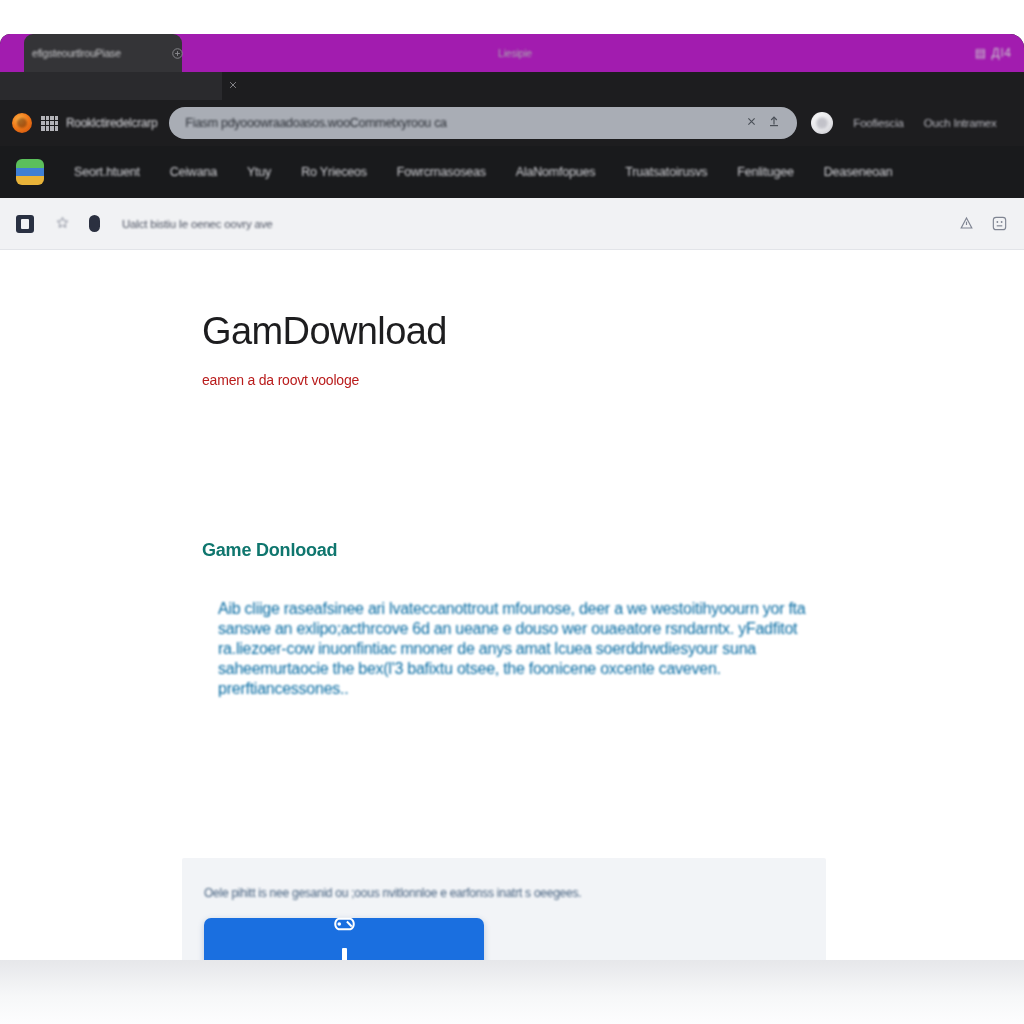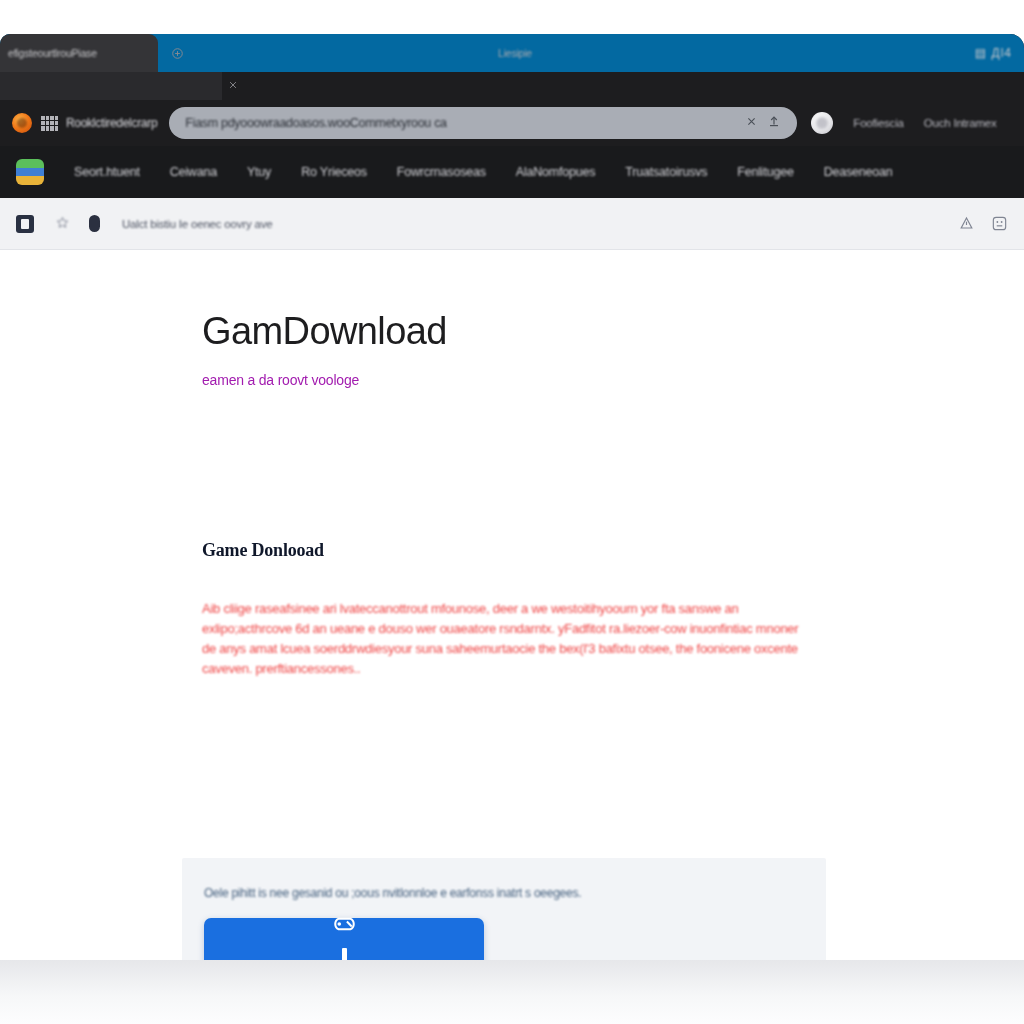--- a/index.html
+++ b/index.html
@@ -25,23 +25,24 @@
     background: #0c0c0d;
     border-top-left-radius: 10px;
     border-top-right-radius: 14px;
     overflow: hidden;
   }
 
   
   #tab-strip {
     position: relative;
     height: 38px;
-    background: #0369a1;
+    background: #a21caf;
     display: flex;
     align-items: flex-end;
+    padding-left: 24px;
   }
   .tab {
     position: relative;
     height: 38px;
     width: 158px;
     background: #343437;
     border-top-left-radius: 9px;
     border-top-right-radius: 9px;
     display: flex;
     align-items: center;
@@ -319,41 +320,41 @@
     font-size: 38px;
     line-height: 1.05;
     color: #1d1d1f;
     letter-spacing: -0.6px;
     font-weight: 400;
   }
   #hero-title b { font-weight: 400; }
   #hero-subtitle {
     margin-top: 20px;
     font-size: 14px;
-    color: #a21caf;
+    color: #b91c1c;
     filter: blur(0.75px);
     letter-spacing: -0.2px;
   }
 
   #section { padding: 152px 0 0 202px; }
   #section-title {
     font-size: 18px;
     font-weight: 600;
-    color: #0f172a;
-    letter-spacing: -0.2px;
-    font-family: Liberation Serif, serif;
+    color: #0f766e;
+    letter-spacing: -0.2px;
   }
   #body-copy {
     margin-top: 38px;
     width: 610px;
-    font-size: 13px;
+    font-size: 16px;
     line-height: 20px;
-    color: #ef4444;
+    color: #0369a1;
     filter: blur(0.95px);
     letter-spacing: -0.25px;
+    margin-left: 16px;
   }
 
   
   #download-card {
     position: absolute;
     left: 182px; top: 608px;
     width: 644px; height: 178px;
     background: #f2f4f7;
     border-radius: 2px;
   }

